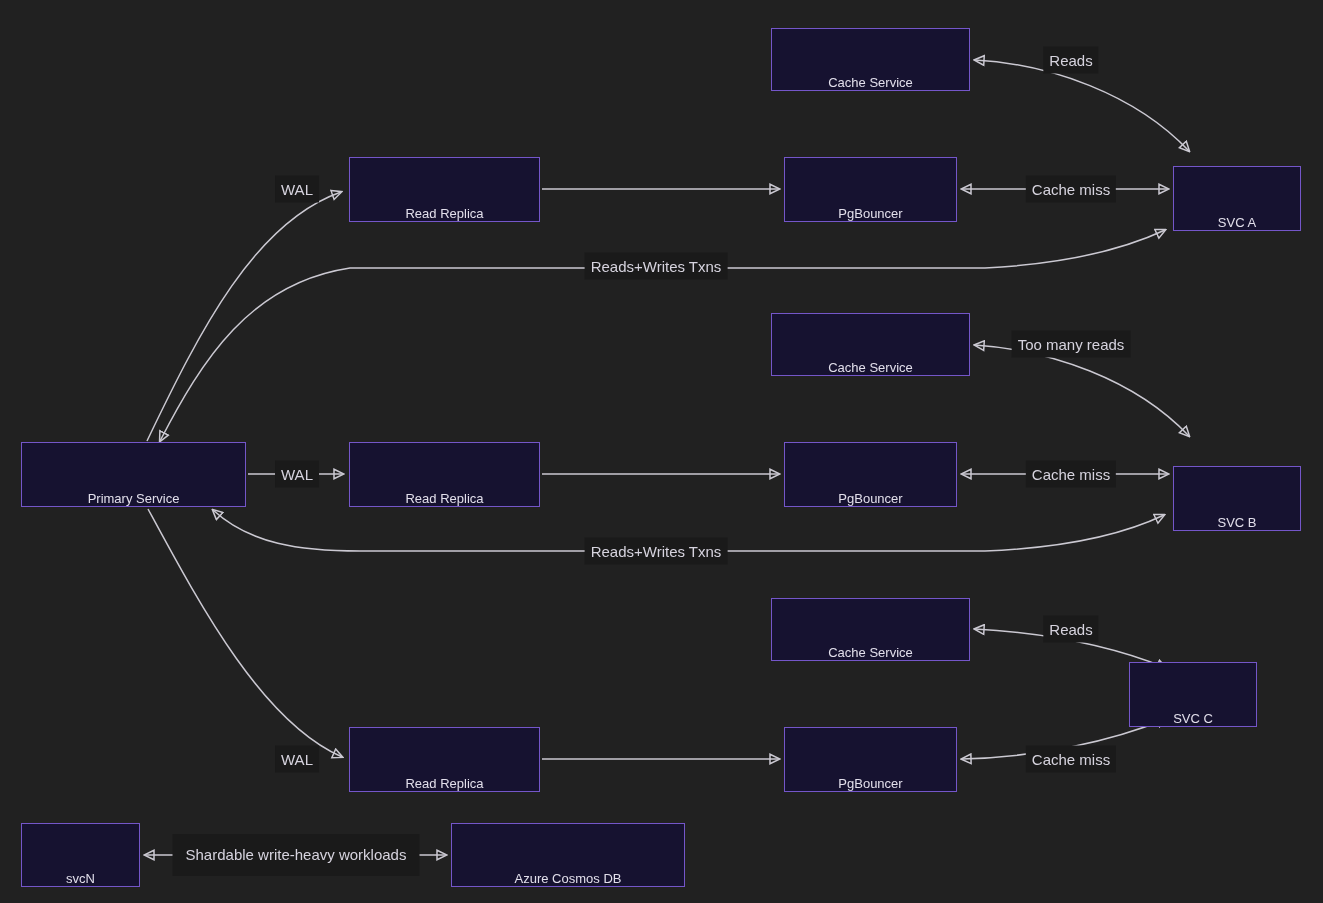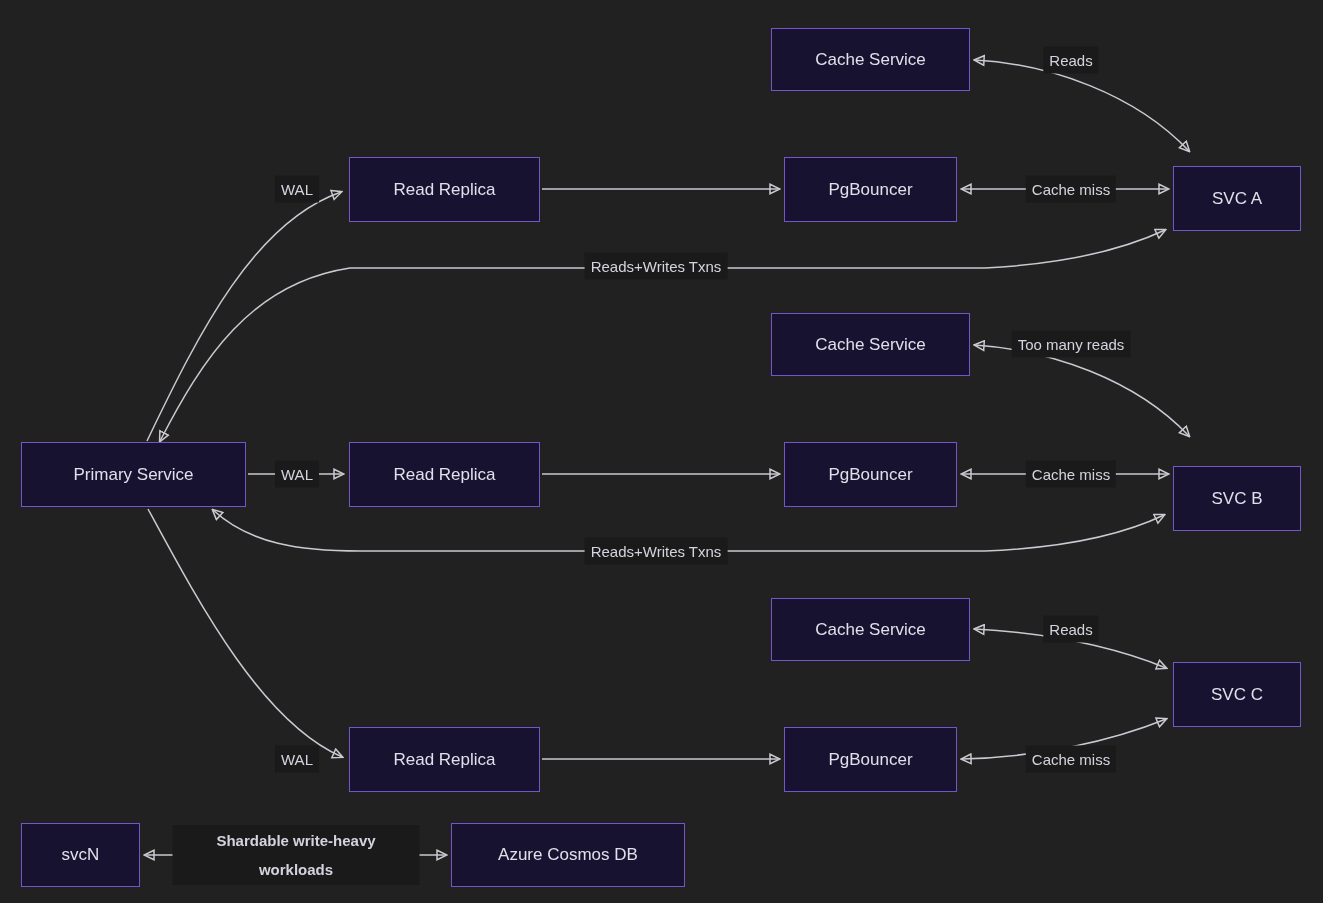--- a/index.html
+++ b/index.html
@@ -15,29 +15,29 @@
   html,body{margin:0;padding:0;background:var(--bg);}
   .canvas{
     position:relative;width:1323px;height:903px;background:var(--bg);
     font-family:"Liberation Sans",sans-serif;overflow:hidden;
   }
   .edges{position:absolute;left:0;top:0;width:1323px;height:903px;}
   .edges path{fill:none;stroke:var(--edge-color);stroke-width:1.5;}
   .node{
     position:absolute;box-sizing:border-box;
     background:var(--node-fill);border:1.5px solid var(--node-border);
-    color:var(--node-text);font-size:17px;
-    display:flex;align-items:center;justify-content:center;text-align:center;
+    color:var(--node-text);font-size:13px;
+    display:flex;align-items:flex-end;justify-content:center;text-align:center;
   }
   .edge-label{
     position:absolute;transform:translate(-50%,-50%);
     background:var(--label-bg);color:var(--label-text);
     font-size:15px;line-height:23px;padding:2px 6px;white-space:nowrap;
   }
-  .edge-label.multiline{white-space:normal;width:235px;line-height:29px;text-align:center;padding:1px 6px;font-weight:bold;}
+  .edge-label.multiline{white-space:normal;width:235px;line-height:40px;text-align:center;padding:1px 6px;}
 </style>
 </head>
 <body>
 
 <div class="canvas">
 
   <svg class="edges" viewBox="0 0 1323 903">
     <defs>
       <marker id="arw" viewBox="0 0 12 12" refX="10" refY="6" markerWidth="12" markerHeight="12" markerUnits="userSpaceOnUse" orient="auto-start-reverse">
         <path d="M1,1.2 L11,6 L1,10.8 z" fill="var(--arrow-fill)"></path>
@@ -83,21 +83,21 @@
   </div>
   <div class="node" style="left:784px;top:442px;width:173px;height:65px">
     <span>PgBouncer</span>
   </div>
   <div class="node" style="left:1173px;top:466px;width:128px;height:65px">
     <span>SVC B</span>
   </div>
   <div class="node" style="left:771px;top:598px;width:199px;height:63px">
     <span>Cache Service</span>
   </div>
-  <div class="node" style="left:1173px;top:662px;width:128px;height:65px">
+  <div class="node" style="left:1129px;top:662px;width:128px;height:65px">
     <span>SVC C</span>
   </div>
   <div class="node" style="left:349px;top:727px;width:191px;height:65px">
     <span>Read Replica</span>
   </div>
   <div class="node" style="left:784px;top:727px;width:173px;height:65px">
     <span>PgBouncer</span>
   </div>
   <div class="node" style="left:451px;top:823px;width:234px;height:64px">
     <span>Azure Cosmos DB</span>

